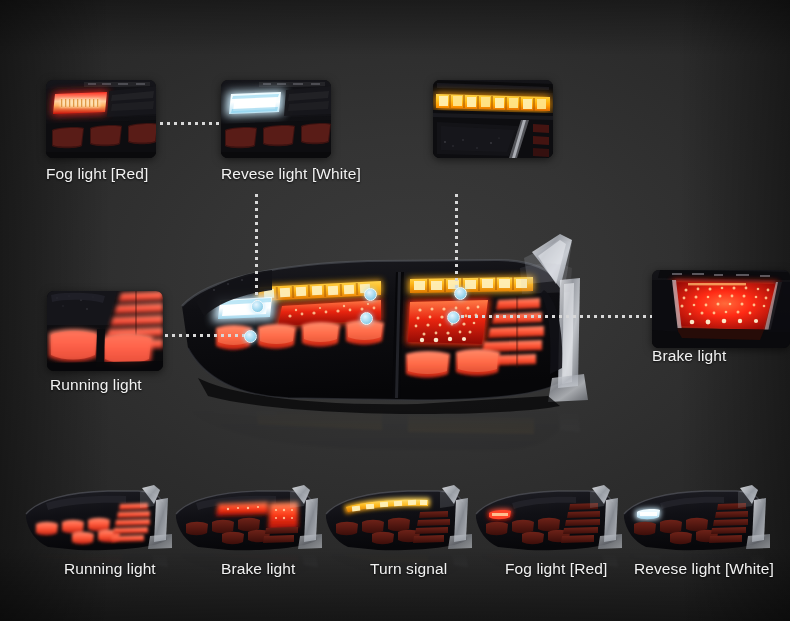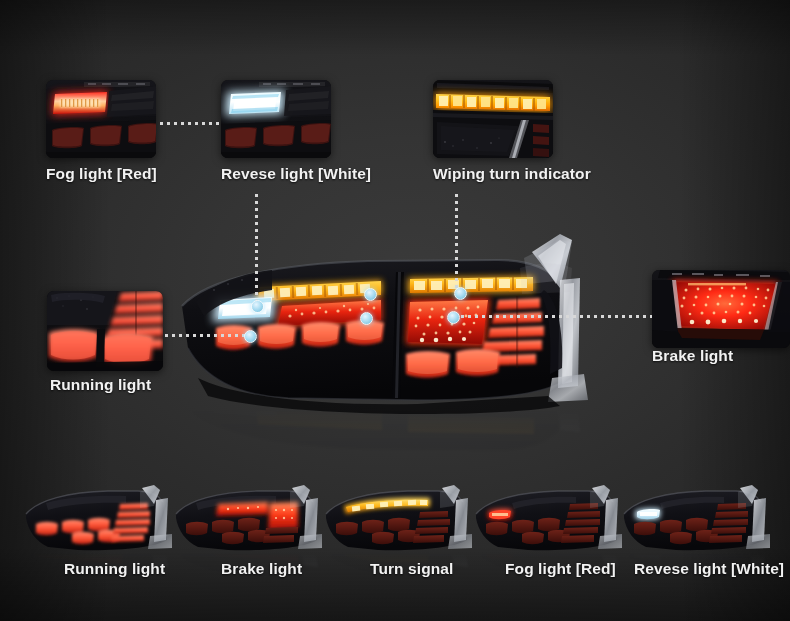--- a/index.html
+++ b/index.html
@@ -25,21 +25,21 @@
     pointer-events: none;
     background:
       linear-gradient(90deg, rgba(0,0,0,.42) 0%, rgba(0,0,0,0) 14%, rgba(0,0,0,0) 86%, rgba(0,0,0,.40) 100%),
       linear-gradient(180deg, rgba(0,0,0,.38) 0%, rgba(0,0,0,0) 9%, rgba(0,0,0,0) 88%, rgba(0,0,0,.45) 100%);
   }
 
   .label {
     position: absolute;
     color: #f2f2f2;
     font-size: 15.5px;
-    font-weight: bold;
+    font-weight: normal;
     letter-spacing: .1px;
     white-space: nowrap;
     text-shadow: 0 1px 2px rgba(0,0,0,.75);
     z-index: 40;
   }
 
   .thumb {
     position: absolute;
     border-radius: 7px;
     overflow: hidden;
@@ -301,21 +301,20 @@
       <g fill="#6a6a72" opacity=".45">
         <circle cx="12" cy="62" r=".9"></circle>
           <circle cx="20" cy="66" r=".7"></circle>
         <circle cx="30" cy="60" r=".8"></circle>
           <circle cx="44" cy="68" r=".7"></circle>
         <circle cx="58" cy="63" r=".9"></circle>
           <circle cx="66" cy="58" r=".6"></circle>
       </g>
     </svg>
   </div>
-  <div class="label" style="left:433px; top:165px;">Wiping turn indicator</div>
 
   <div class="thumb" style="left:47px; top:291px; width:116px; height:80px;">
     <svg class="art" viewBox="0 0 116 80" preserveAspectRatio="none">
       <defs>
         <linearGradient id="rlbk" x1="0" y1="0" x2="0" y2="1">
           <stop offset="0" stop-color="#121216"></stop>
             <stop offset="1" stop-color="#08080a"></stop>
         </linearGradient>
         <linearGradient id="rlseg" x1="0" y1="0" x2="0" y2="1">
           <stop offset="0" stop-color="#ff8a70"></stop>

